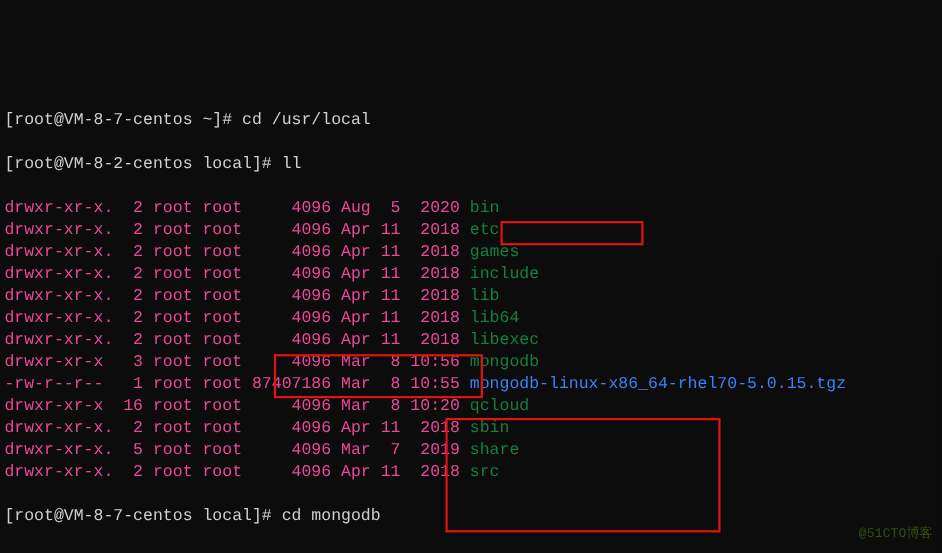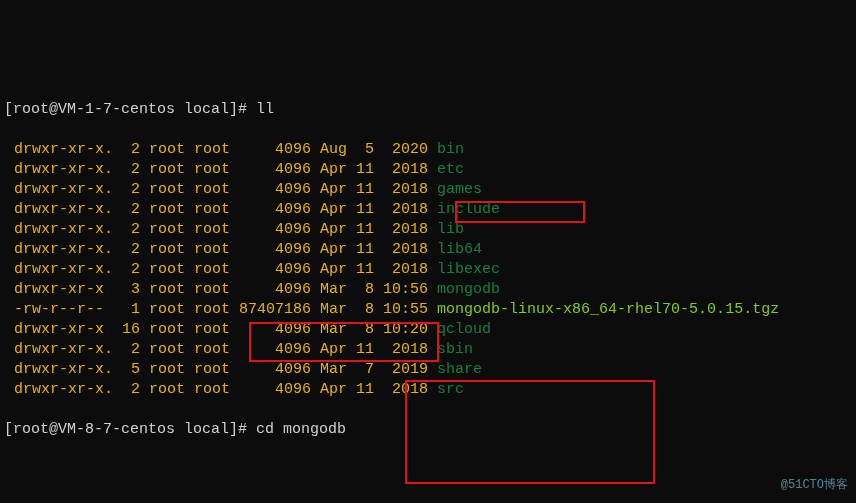--- a/index.html
+++ b/index.html
@@ -10,46 +10,47 @@
     line-height: 20px;
     color: #d0d0d0;
     width: 856px;
     height: 503px;
     overflow: hidden;
     position: relative;
     white-space: pre;
   }
   .term { padding: 0 4px; }
   .prompt-user { color: #d0d0d0; }
-  .perm { color: #eab308; margin-left: 10px; }
+  .perm { color: #ec4899; }
   .dir { color: #15803d; }
-  .archive { color: #84cc16; }
+  .archive { color: #3b82f6; }
   .row { display: block; }
   .hi-box {
     position: absolute;
     border: 2px solid #e11313;
     pointer-events: none;
   }
   .watermark {
     position: absolute;
     right: 8px;
     bottom: 8px;
-    color: #7dd3fc;
+    color: #4d7c0f;
     font-size: 12px;
     opacity: 0.6;
     text-align: right;
   }
 </style>
 </head>
 <body>
 
 
 
 <div class="term">
-<span class="row"><span class="prompt-user">[root@VM-1-7-centos local]# ll</span></span>
+<span class="row"><span class="prompt-user">[root@VM-8-7-centos ~]# cd /usr/local</span></span>
+<span class="row"><span class="prompt-user">[root@VM-8-2-centos local]# ll</span></span>
 <div id="ls-local"><span class="row"><span class="perm">drwxr-xr-x.  2 root root     4096 Aug  5  2020 </span><span class="dir">bin</span></span><span class="row"><span class="perm">drwxr-xr-x.  2 root root     4096 Apr 11  2018 </span><span class="dir">etc</span></span><span class="row"><span class="perm">drwxr-xr-x.  2 root root     4096 Apr 11  2018 </span><span class="dir">games</span></span><span class="row"><span class="perm">drwxr-xr-x.  2 root root     4096 Apr 11  2018 </span><span class="dir">include</span></span><span class="row"><span class="perm">drwxr-xr-x.  2 root root     4096 Apr 11  2018 </span><span class="dir">lib</span></span><span class="row"><span class="perm">drwxr-xr-x.  2 root root     4096 Apr 11  2018 </span><span class="dir">lib64</span></span><span class="row"><span class="perm">drwxr-xr-x.  2 root root     4096 Apr 11  2018 </span><span class="dir">libexec</span></span><span class="row"><span class="perm">drwxr-xr-x   3 root root     4096 Mar  8 10:56 </span><span class="dir">mongodb</span></span><span class="row"><span class="perm">-rw-r--r--   1 root root 87407186 Mar  8 10:55 </span><span class="archive">mongodb-linux-x86_64-rhel70-5.0.15.tgz</span></span><span class="row"><span class="perm">drwxr-xr-x  16 root root     4096 Mar  8 10:20 </span><span class="dir">qcloud</span></span><span class="row"><span class="perm">drwxr-xr-x.  2 root root     4096 Apr 11  2018 </span><span class="dir">sbin</span></span><span class="row"><span class="perm">drwxr-xr-x.  5 root root     4096 Mar  7  2019 </span><span class="dir">share</span></span><span class="row"><span class="perm">drwxr-xr-x.  2 root root     4096 Apr 11  2018 </span><span class="dir">src</span></span></div>
 <span class="row"><span class="prompt-user">[root@VM-8-7-centos local]# cd mongodb</span></span>
 
 
 
 
 </div>
 
 <div class="hi-box" style="left:455px; top:201px; width:130px; height:22px;"></div>
 <div class="hi-box" style="left:249px; top:322px; width:190px; height:40px;"></div>

